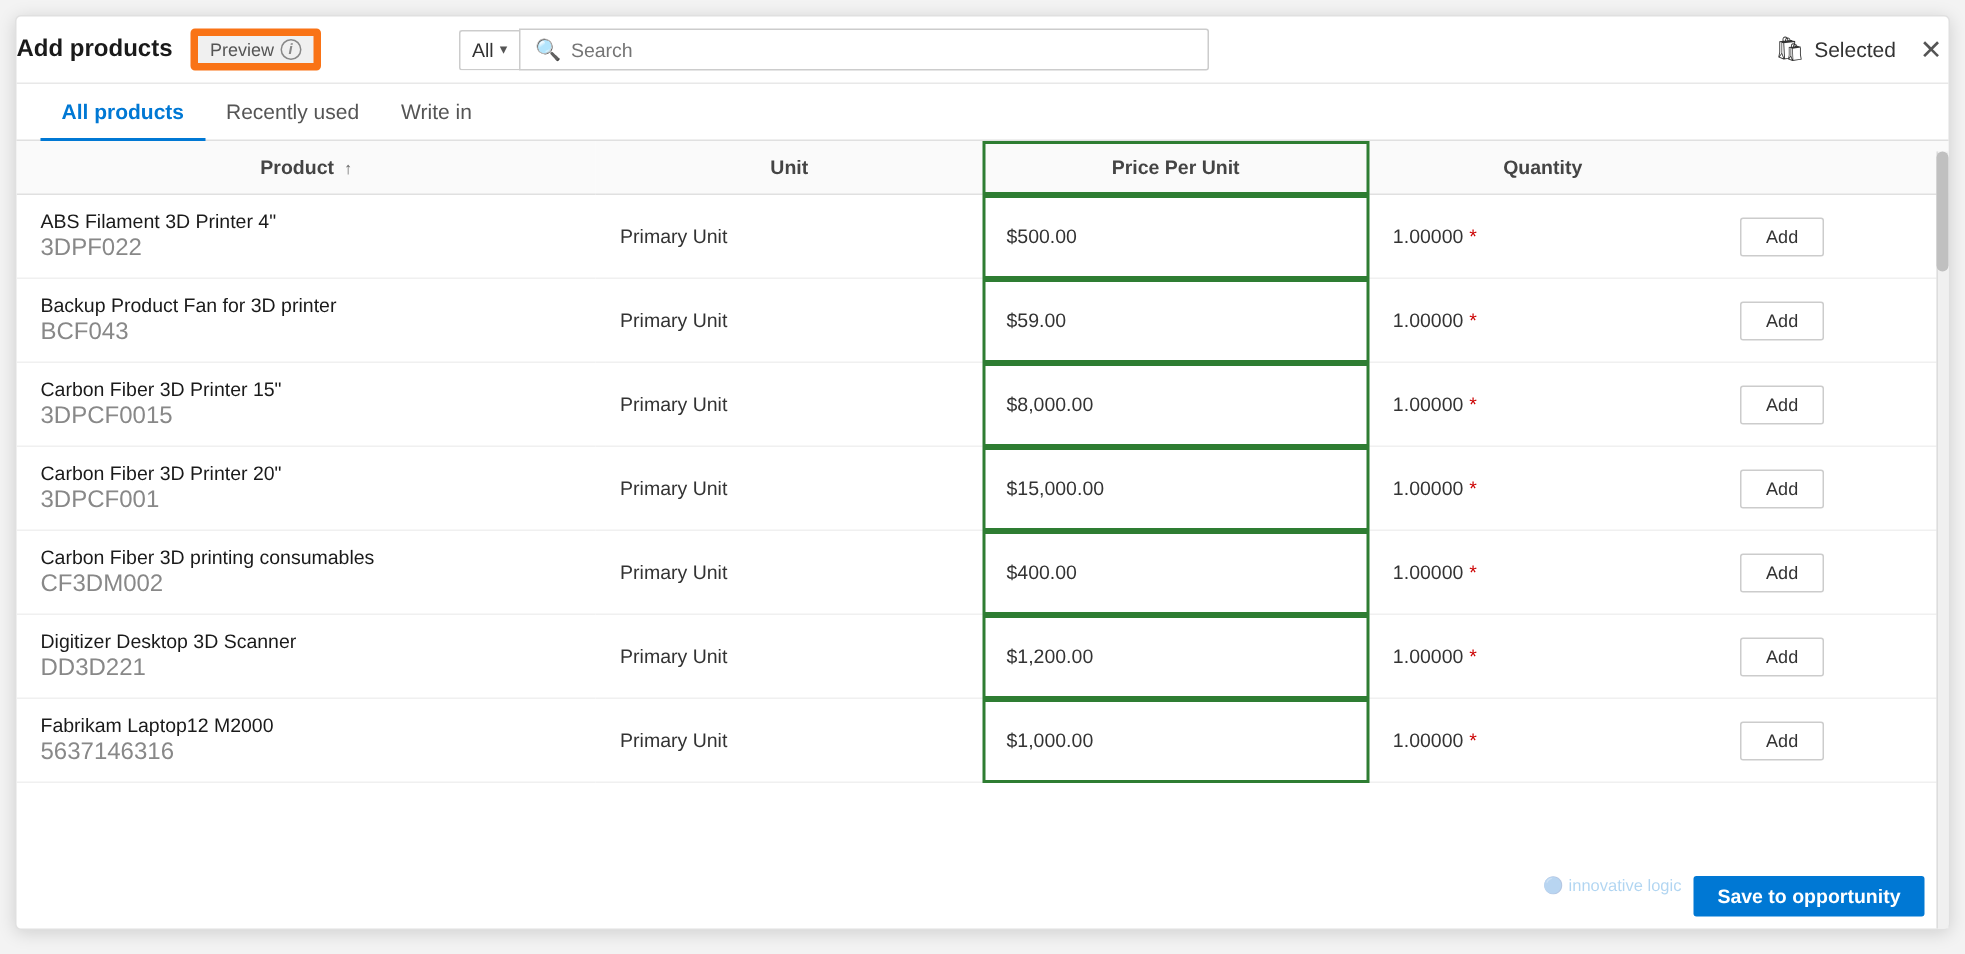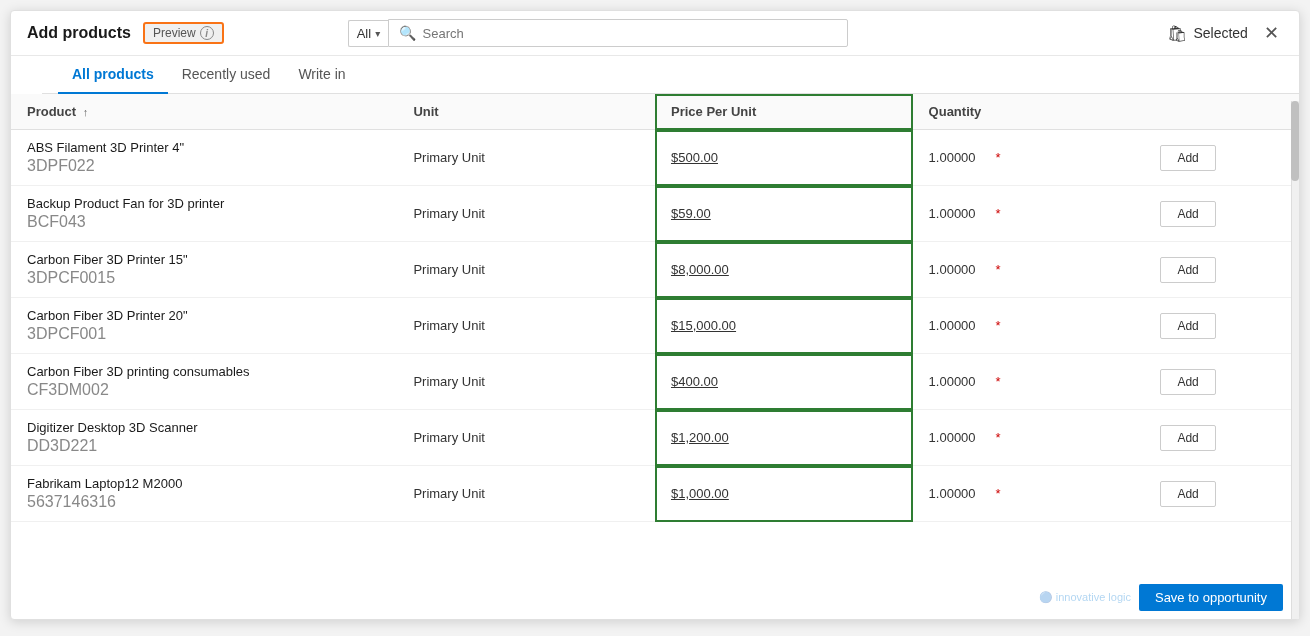--- a/index.html
+++ b/index.html
@@ -20,37 +20,37 @@
       border-radius: 4px;
       box-shadow: 0 2px 12px rgba(0,0,0,0.15);
       display: flex;
       flex-direction: column;
       height: 610px;
       position: relative;
     }
     .modal-header {
       display: flex;
       align-items: center;
-      padding: 8px 16px;
+      padding: 8px 0;
       border-bottom: 1px solid #e8e8e8;
       gap: 12px;
       min-height: 44px;
     }
     .header-title {
       font-size: 16px;
       font-weight: 600;
       color: #1a1a1a;
       white-space: nowrap;
     }
     .preview-badge {
       display: flex;
       align-items: center;
       gap: 4px;
       background: #f0f0f0;
-      border: 2px solid #f97316;
+      border: 5px solid #f97316;
       border-radius: 3px;
       padding: 2px 8px;
       font-size: 12px;
       color: #555;
     }
     .preview-info-icon {
       width: 14px;
       height: 14px;
       border-radius: 50%;
       border: 1.5px solid #888;
@@ -60,21 +60,21 @@
       font-size: 10px;
       color: #888;
       font-style: italic;
       font-weight: bold;
     }
     .search-container {
       flex: 1;
       display: flex;
       align-items: center;
       max-width: 500px;
-      margin-left: 112px;
+      margin-left: 80px;
     }
     .search-filter {
       display: flex;
       align-items: center;
       border: 1px solid #ccc;
       border-radius: 2px 0 0 2px;
       padding: 5px 8px;
       background: #fff;
       font-size: 13px;
       color: #333;
@@ -126,21 +126,20 @@
       color: #555;
       cursor: pointer;
       padding: 4px;
       line-height: 1;
     }
     .tabs {
       display: flex;
       padding: 0 16px;
       border-bottom: 1px solid #e0e0e0;
       gap: 0;
-      margin-left: 31px;
     }
     .tab {
       padding: 10px 14px;
       font-size: 14px;
       color: #555;
       cursor: pointer;
       border-bottom: 2px solid transparent;
       margin-bottom: -1px;
       white-space: nowrap;
     }
@@ -156,57 +155,56 @@
     }
     table {
       width: 100%;
       border-collapse: collapse;
     }
     thead tr {
       background: #fafafa;
       border-bottom: 1px solid #e0e0e0;
     }
     th {
-      text-align: left;
+      text-align: center;
       padding: 10px 16px;
       font-size: 13px;
       font-weight: 600;
       color: #444;
       white-space: nowrap;
     }
     th.price-col {
       outline: 2px solid #2e7d32;
       outline-offset: -2px;
     }
     td {
       padding: 10px 16px;
       font-size: 13px;
       color: #333;
       border-bottom: 1px solid #f0f0f0;
       vertical-align: middle;
     }
     td.price-col {
       outline: 2px solid #2e7d32;
       outline-offset: -2px;
-      text-decoration: underline;
     }
     .product-name {
       font-weight: 500;
       color: #1a1a1a;
       font-size: 13px;
     }
     .product-code {
       font-size: 16px;
       color: #888;
       margin-top: 2px;
     }
     .quantity-cell {
       display: flex;
       align-items: center;
-      gap: 20px;
+      gap: 4px;
     }
     .required-star {
       color: #c00;
       font-size: 13px;
     }
     .add-btn {
       border: 1px solid #ccc;
       background: #fff;
       color: #333;
       padding: 5px 16px;
@@ -236,36 +234,37 @@
       height: 80px;
       background: #c0c0c0;
       border-radius: 4px;
     }
     .footer {
       position: absolute;
       bottom: 0;
       right: 0;
       padding: 8px 16px;
       display: flex;
-      align-items: center;
+      align-items: flex-start;
       gap: 8px;
     }
     .footer-logo {
       opacity: 0.3;
       font-size: 11px;
       color: #0078d4;
     }
     .save-btn {
       background: #0078d4;
       color: #fff;
       border: none;
       padding: 6px 16px;
       border-radius: 2px;
       cursor: pointer;
       font-size: 13px;
+      font-weight: bold;
     }
     .chevron-icon {
       font-size: 10px;
       color: #555;
     }
     .col-product { width: 30%; }
     .col-unit { width: 20%; }
     .col-price { width: 20%; margin-left: 12px; }
     .col-quantity { width: 18%; }
     .col-action { width: 12%; }

